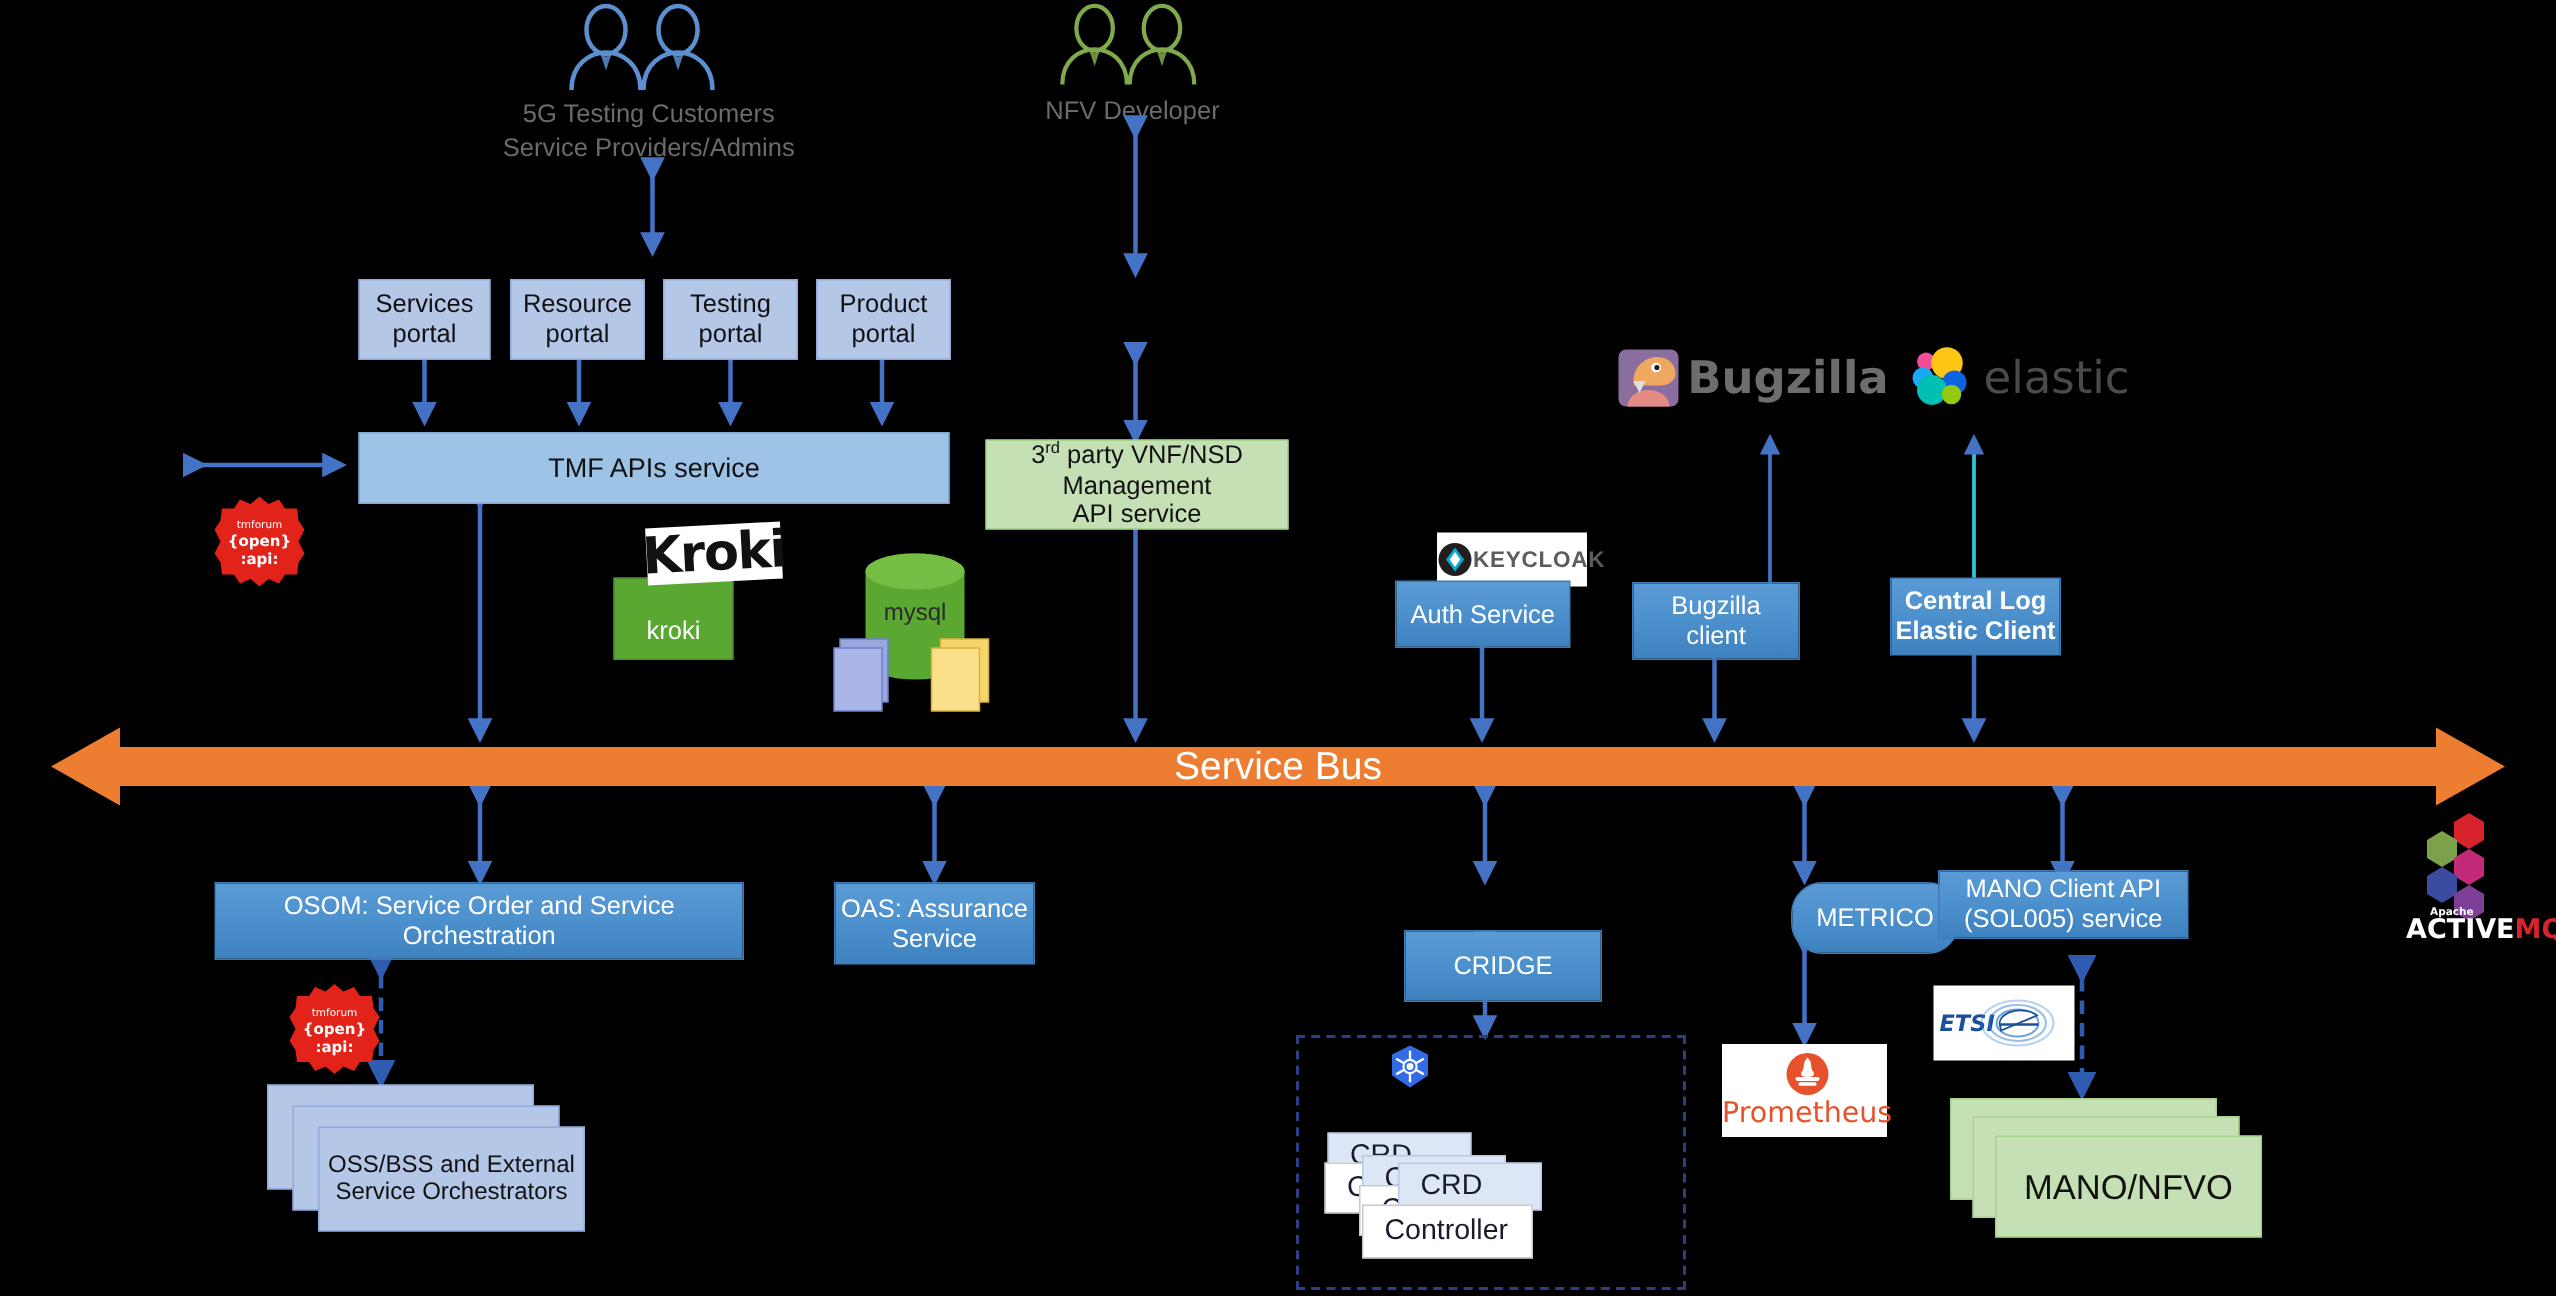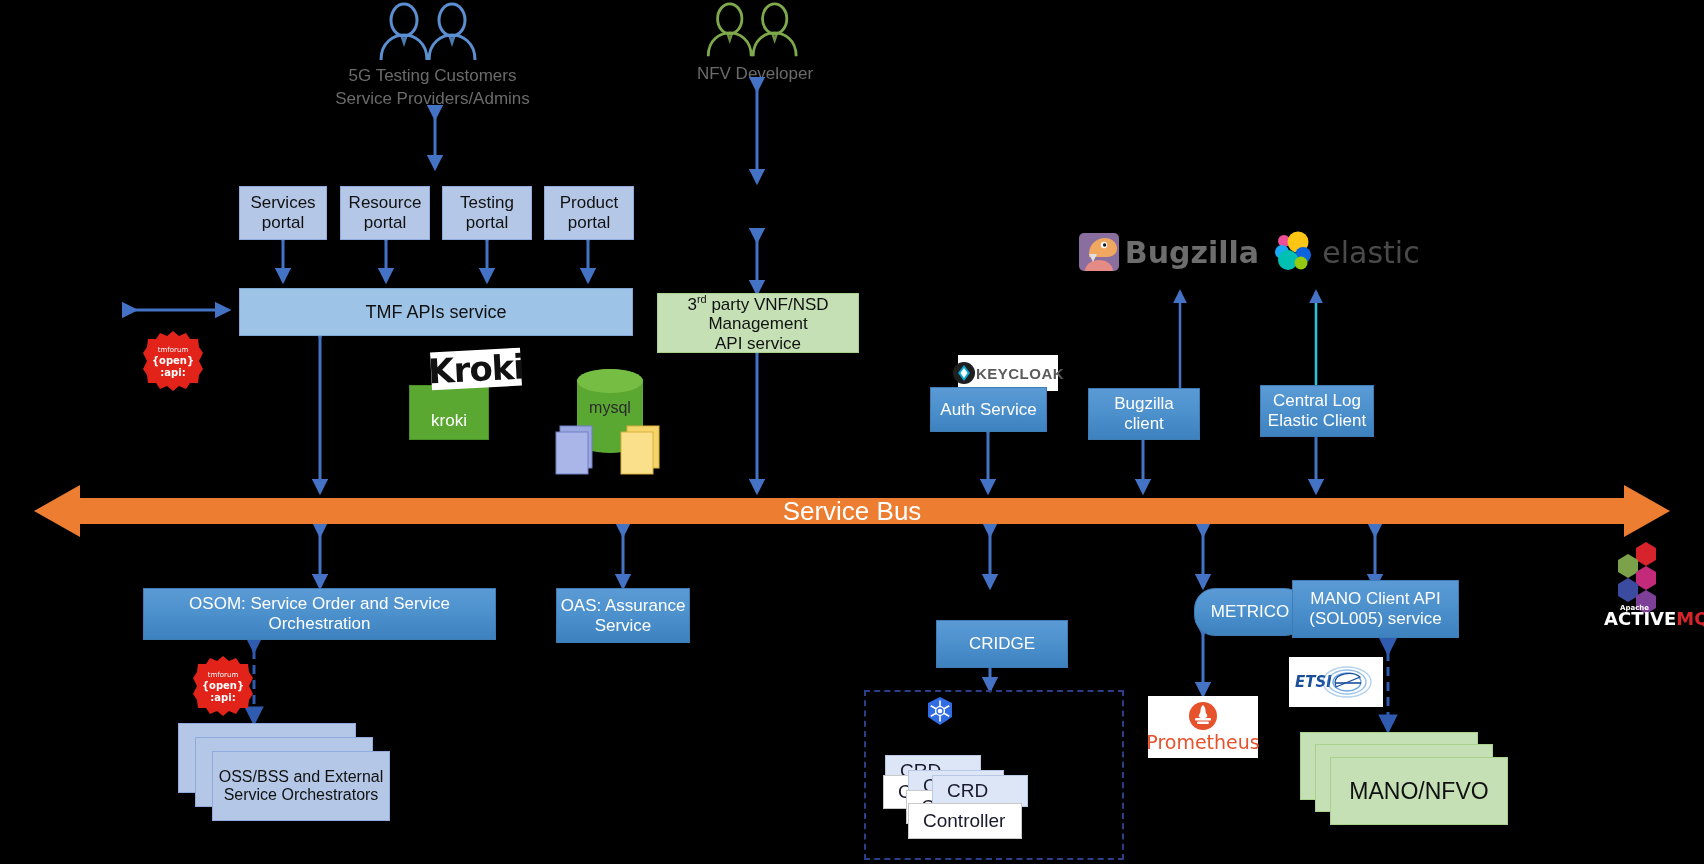--- a/index.html
+++ b/index.html
@@ -109,21 +109,20 @@
     border: 2px dashed #2b3f86;
     background: transparent;
   }
 
   
   .logo-card {
     position: absolute;
     background: #ffffff;
     display: flex;
     align-items: center;
-    justify-content: center;
     box-sizing: border-box;
   }
   .logo-plain {
     position: absolute;
     display: flex;
     align-items: center;
     justify-content: center;
   }
   .kroki-card {
     position: absolute;
@@ -389,21 +388,21 @@
     <svg width="46" height="46" viewBox="0 0 46 46">
       <circle cx="14" cy="12" r="6" fill="#f04e98"></circle>
       <circle cx="28" cy="13" r="10.5" fill="#fec514"></circle>
       <circle cx="12" cy="23" r="7" fill="#1ba9f5"></circle>
       <circle cx="33" cy="26" r="8" fill="#0b64dd"></circle>
       <circle cx="18" cy="31" r="10" fill="#00bfb3"></circle>
       <circle cx="31" cy="34" r="6.5" fill="#93c90e"></circle>
     </svg>
     <span class="elastic-text" style="margin-left:6px;">elastic</span>
   </div>
-  <div class="box box-blue-grad" style="left:1260px; top:385px; width:114px; height:52px;">
+  <div class="box box-blue-grad" style="left:1260px; top:385px; width:114px; height:52px;font-weight:bold;">
     <div>
       <div>Central Log</div>
       <div>Elastic Client</div>
     </div>
   </div>
 
   <div class="servicebus-wrap" style="left:34px; top:484px; width:1636px; height:54px;">
     <svg width="1636" height="54" viewBox="0 0 1636 54" preserveAspectRatio="none">
       <path d="M0 27 L46 1 L46 14 L1590 14 L1590 1 L1636 27 L1590 53 L1590 40 L46 40 L46 53 Z" fill="#ed7d31"></path>
     </svg>
@@ -422,21 +421,21 @@
   </div>
 
   <div class="box box-blue-grad" style="left:936px; top:620px; width:132px; height:48px;">
     <span>CRIDGE</span>
   </div>
 
   <div class="box box-blue-grad" style="left:1194px; top:588px; width:112px; height:48px;border-radius:21px;">
     <span>METRICO</span>
   </div>
 
-  <div class="box box-blue-grad" style="left:1292px; top:580px; width:167px; height:58px;">
+  <div class="box box-blue-grad" style="left:1292px; top:580px; width:167px; height:46px;">
     <div>
       <div>MANO Client API</div>
       <div>(SOL005) service</div>
     </div>
   </div>
 
   <div class="abs" style="left:192px; top:655px; width:62px; height:62px;">
     <svg width="62" height="62" viewBox="0 0 62 62">
       <path d="M31 1 L37 6 L44 3 L48 9 L56 9 L57 17 L61 23 L57 31 L61 39 L57 45 L56 53 L48 53 L44 59 L37 56 L31 61 L25 56 L18 59 L14 53 L6 53 L5 45 L1 39 L5 31 L1 23 L5 17 L6 9 L14 9 L18 3 L25 6 Z" fill="#e2231a"></path>
       <text x="31" y="22" text-anchor="middle" fill="#fff" font-size="7" font-family="DejaVu Sans, sans-serif">tmforum</text>

